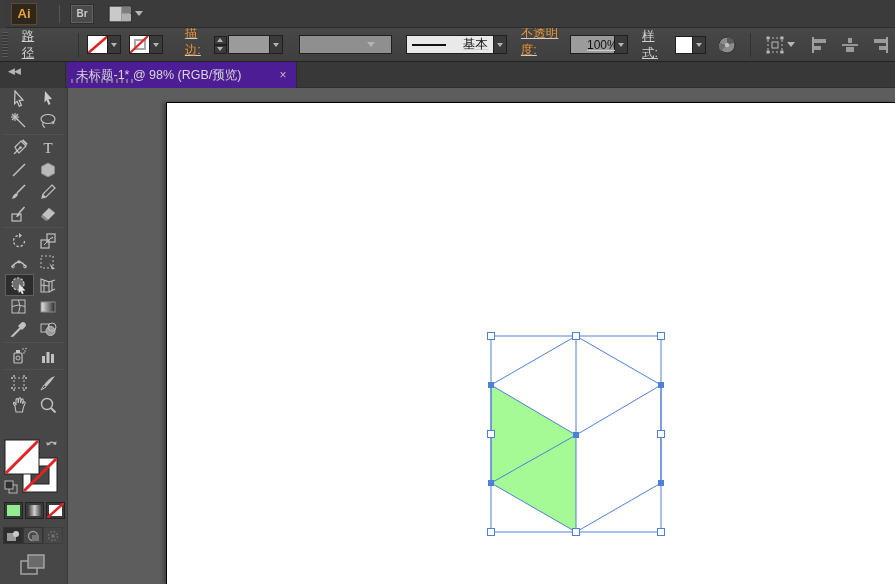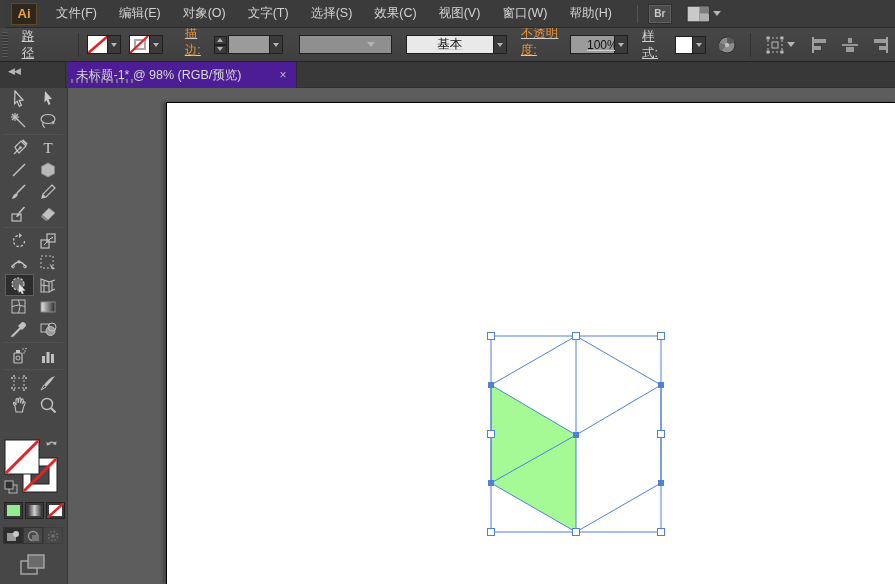--- a/index.html
+++ b/index.html
@@ -24,21 +24,21 @@
   .swatch-ctl { display:flex; align-items:center; margin-right:8px; }
   .swatch-box { width:21px; height:19px; background:#fff; border:1px solid #1f1f1f; position:relative; overflow:hidden; }
   .red-diag { position:absolute; left:-2px; top:-2px; width:130%; height:130%; }
   .dd-btn { width:13px; height:19px; background:#3a3a3a; border:1px solid #1f1f1f; border-left:none; display:flex; align-items:center; justify-content:center; }
   .dd-btn .caret { border-left-width:3.5px; border-right-width:3.5px; border-top-width:4.5px; }
   .stepper { display:flex; flex-direction:column; margin-right:1px; }
   .step-btn { width:13px; height:9px; background:#3a3a3a; border:1px solid #1f1f1f; display:flex; align-items:center; justify-content:center; }
   .step-up { width:0;height:0;border-left:3px solid transparent;border-right:3px solid transparent;border-bottom:4px solid #b5b5b5; }
   .step-dn { width:0;height:0;border-left:3px solid transparent;border-right:3px solid transparent;border-top:4px solid #b5b5b5; }
   .field-gray { height:19px; background:#9b9b9b; border:1px solid #1f1f1f; color:#111; font-size:12px; display:flex; align-items:center; padding:0 16px; }
-  .brush-box { width:88px; height:19px; background:#e9e9e9; border:1px solid #1f1f1f; color:#111; display:flex; align-items:center; justify-content:space-between; padding:0 5px; font-size:12.5px;flex-direction:column; }
+  .brush-box { width:88px; height:19px; background:#e9e9e9; border:1px solid #1f1f1f; color:#111; display:flex; align-items:center; justify-content:space-between; padding:0 5px; font-size:12.5px; }
   .brush-line { width:34px; height:2px; background:#111; }
   .cb-icon { margin:0 6px; display:flex; align-items:center; }
 
   
   #tabbar { position:absolute; left:0; top:62px; width:895px; height:26px; background:#383838; border-bottom:1px solid #2e2e2e; }
   #dock-header { position:absolute; left:0; top:0; width:66px; height:26px; background:#383838; border-right:1px solid #2b2b2b; }
   #collapse-chevrons { position:absolute; left:8px; top:4px; color:#b5b5b5; font-size:9px; letter-spacing:-1px; }
   #panel-grip { position:absolute; left:71px; top:17px; width:62px; height:4px; background:repeating-linear-gradient(90deg,#8d8d8d 0 2px, transparent 2px 5px); opacity:.75; }
   #doc-tab { position:absolute; left:67px; top:0; height:26px; background:#4c1d95; border-right:1px solid #2b2b2b; display:flex; align-items:center; padding:0 9px; color:#d8d8d8; font-size:12.5px;gap:24px; }
   #tab-close { margin-left:14px; color:#bdbdbd; font-size:12px; cursor:pointer; }
@@ -62,31 +62,20 @@
 
   #pasteboard { position:absolute; left:68px; top:0; width:827px; height:496px; background:#5d5d5d; }
   #artboard { position:absolute; left:98px; top:14px; width:729px; height:482px; background:#fff; border-top:1px solid #000; border-left:1px solid #000; box-shadow:-3px 0 3px rgba(0,0,0,.25); }
   #shape-svg { position:absolute; left:0; top:-88px; width:827px; height:584px; }
 </style>
 </head>
 <body>
 
 <div id="menubar">
   <div id="app-logo">Ai</div>
-  <div id="menu-items" style="display: flex;">
-      <span class="menu-item">文件(F)</span>
-      <span class="menu-item">编辑(E)</span>
-      <span class="menu-item">对象(O)</span>
-      <span class="menu-item">文字(T)</span>
-      <span class="menu-item">选择(S)</span>
-      <span class="menu-item">效果(C)</span>
-      <span class="menu-item">视图(V)</span>
-      <span class="menu-item">窗口(W)</span>
-      <span class="menu-item">帮助(H)</span>
-    </div>
   <div class="mb-sep"></div>
   <div class="mb-btn">Br</div>
   <div class="ws-btn">
     <svg width="24" height="18" viewBox="0 0 24 18">
       <rect x="1" y="1" width="22" height="16" fill="#9a9a9a" stroke="#2e2e2e"></rect>
       <rect x="2" y="2" width="11" height="14" fill="#c9c9c9"></rect>
       <rect x="14" y="2" width="9" height="6" fill="#7d7d7d"></rect>
       <rect x="14" y="9" width="9" height="7" fill="#b0b0b0"></rect>
     </svg>
     <span class="caret"></span>

